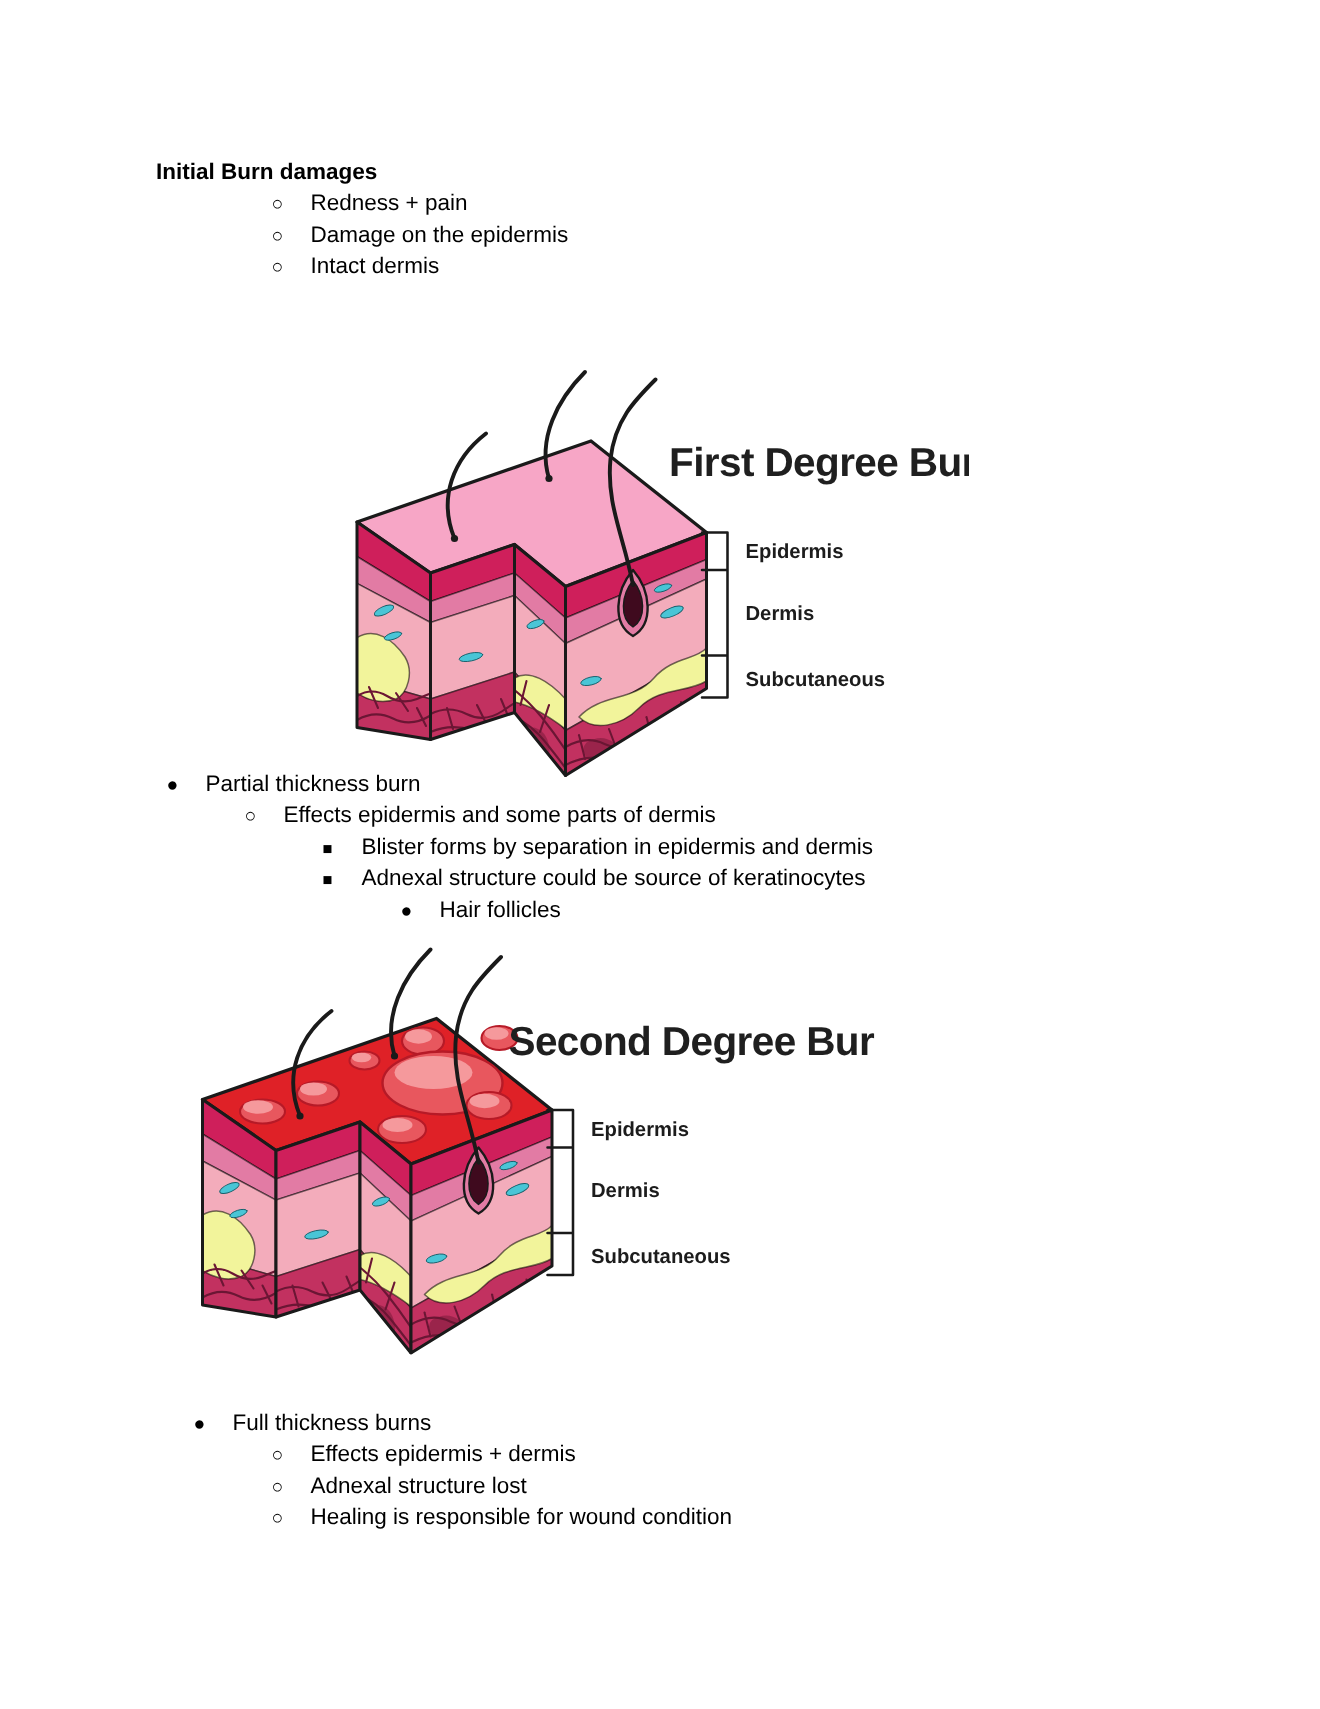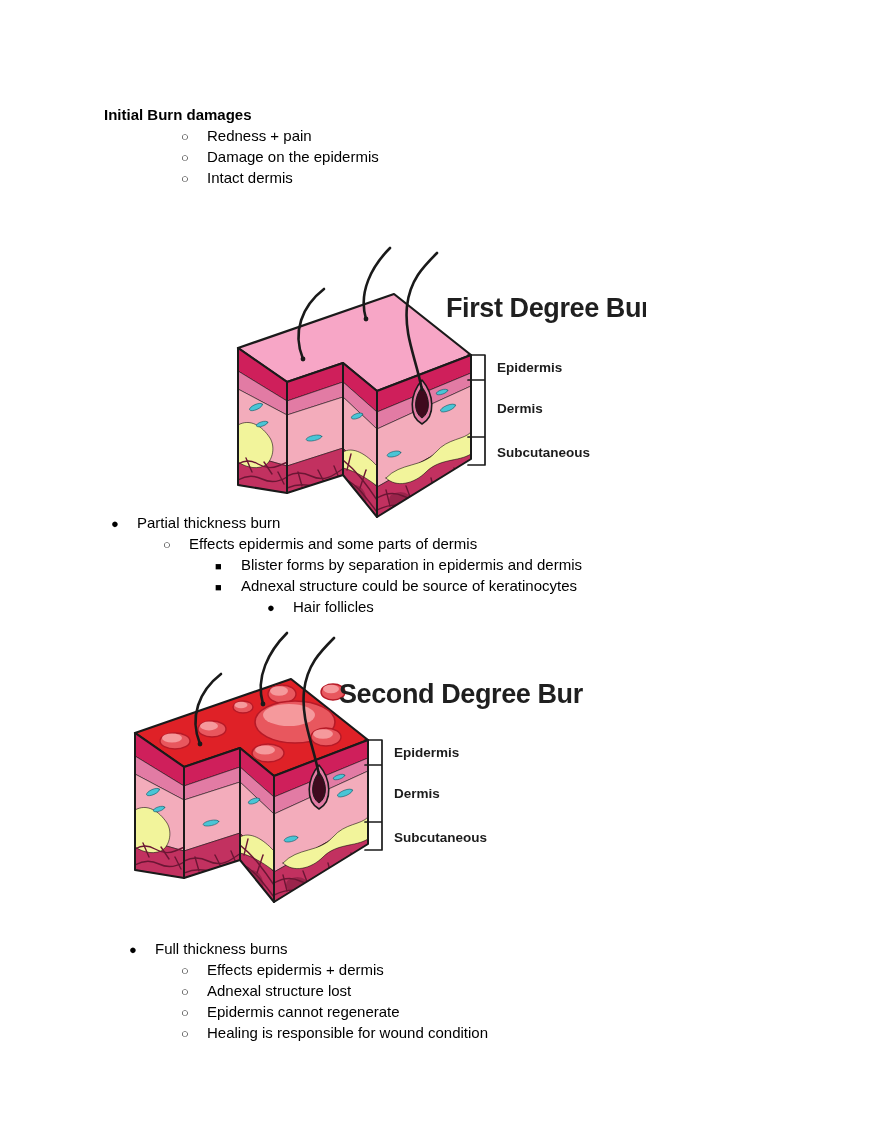--- a/index.html
+++ b/index.html
@@ -193,17 +193,16 @@
     <svg width="460" height="278" viewBox="0 0 460 278">
       <use href="#skin-def"></use>
       <text class="fig-title" x="216" y="78">Second Degree Burn</text>
     </svg>
   </div>
 
   <div class="tblock" style="left:104px;top:938px;">
     <div class="line lvl1"><span class="marker">●</span><span>Full thickness burns</span></div>
     <div class="line lvl2"><span class="marker">○</span><span>Effects epidermis + dermis</span></div>
     <div class="line lvl2"><span class="marker">○</span><span>Adnexal structure lost</span></div>
-    <div class="line lvl2"><span class="marker">○</span><span>Epidermis cannot regenerate</span></div>
     <div class="line lvl2"><span class="marker">○</span><span>Healing is responsible for wound condition</span></div>
   </div>
 
 </div>
 
 </body></html>

